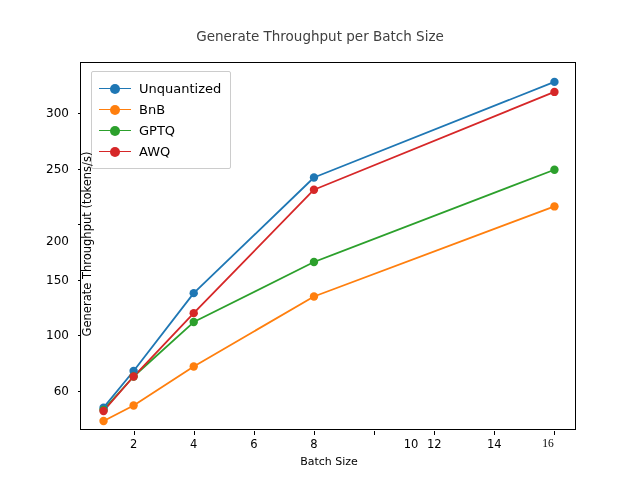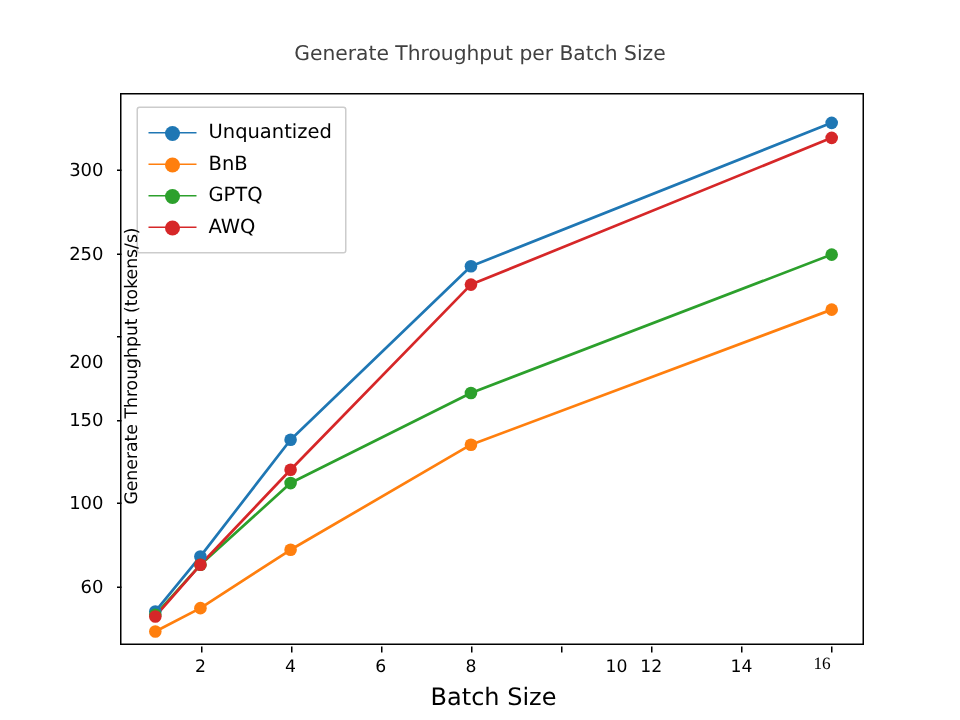--- a/index.html
+++ b/index.html
@@ -58,21 +58,21 @@
     color: #000000;
     white-space: nowrap;
   }
   
   #xlabel {
     position: absolute;
     left: 0px;
     top: 392px;
     width: 496px;
     text-align: center;
-    font-size: 16px;
+    font-size: 11px;
     color: #000000;
   }
   .ytick-label {
     position: absolute;
     right: 506px;
     text-align: right;
     font-size: 12px;
     color: #000000;
     transform: translateY(-50%);
     white-space: nowrap;

